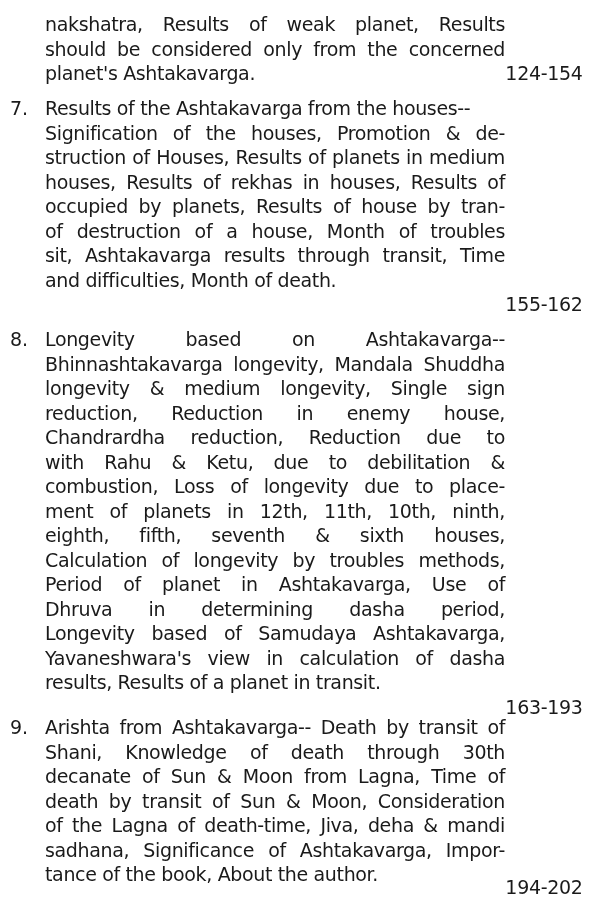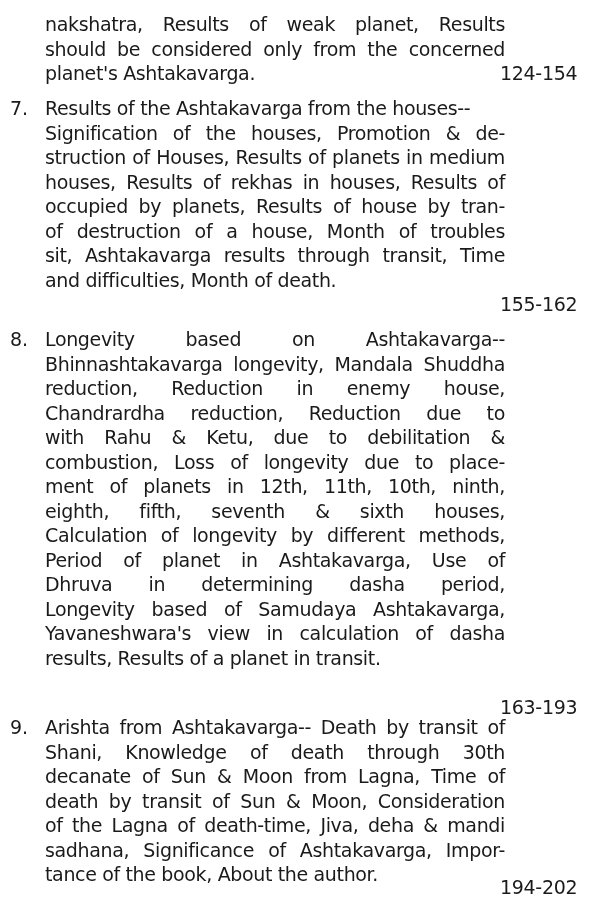--- a/index.html
+++ b/index.html
@@ -14,21 +14,21 @@
   .entry { position:absolute; left:0; width:600px; }
   .num { position:absolute; left:10px; width:34px; }
   .body { position:absolute; left:45px; width:460px; }
   .line {
     height:24.5px; line-height:24.5px; white-space:nowrap;
     text-align:justify; text-align-last:justify;
     letter-spacing:-0.35px;
   }
   .line.last { text-align-last:left; }
   .title { }
-  .pages { position:absolute; left:500px; width:88px; text-align:left; letter-spacing:-0.3px; }
+  .pages { position:absolute; left:500px; width:88px; text-align:center; letter-spacing:-0.3px; }
 </style>
 </head>
 <body>
 
 <div class="page">
 
   <div class="entry" style="top:12px;">
     <div class="body">
       <div class="line">nakshatra, Results of weak planet, Results</div>
       <div class="line">should be considered only from the concerned</div>
@@ -50,27 +50,28 @@
       <div class="line last">and difficulties, Month of death.</div>
     </div>
     <div class="pages" style="top:196px;line-height:24.5px;">155-162</div>
   </div>
 
   <div class="entry" style="top:327px;">
     <div class="num" style="line-height:24.5px;">8.</div>
     <div class="body">
       <div class="line title" style="word-spacing:28px;">Longevity based on Ashtakavarga--</div>
       <div class="line">Bhinnashtakavarga longevity, Mandala Shuddha</div>
+      <div class="line">longevity &amp; medium longevity, Single sign</div>
       <div class="line">reduction, Reduction in enemy house,</div>
       <div class="line">Chandrardha reduction, Reduction due to</div>
       <div class="line">with Rahu &amp; Ketu, due to debilitation &amp;</div>
       <div class="line">combustion, Loss of longevity due to place-</div>
       <div class="line">ment of planets in 12th, 11th, 10th, ninth,</div>
       <div class="line">eighth, fifth, seventh &amp; sixth houses,</div>
-      <div class="line">Calculation of longevity by different methods,</div>
+      <div class="line">Calculation of longevity by troubles methods,</div>
       <div class="line">Period of planet in Ashtakavarga, Use of</div>
       <div class="line">Dhruva in determining dasha period,</div>
       <div class="line">Longevity based of Samudaya Ashtakavarga,</div>
       <div class="line">Yavaneshwara's view in calculation of dasha</div>
       <div class="line last">results, Results of a planet in transit.</div>
     </div>
     <div class="pages" style="top:368px;line-height:24.5px;">163-193</div>
   </div>
 
   <div class="entry" style="top:715px;">

